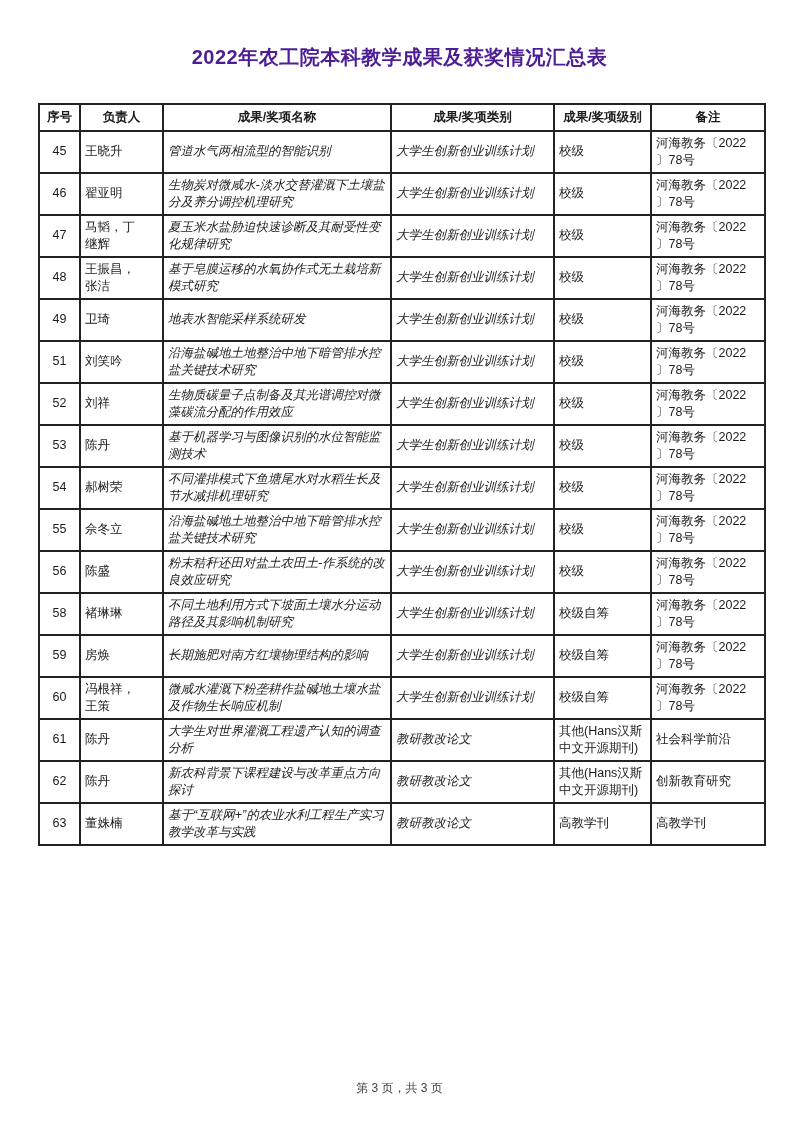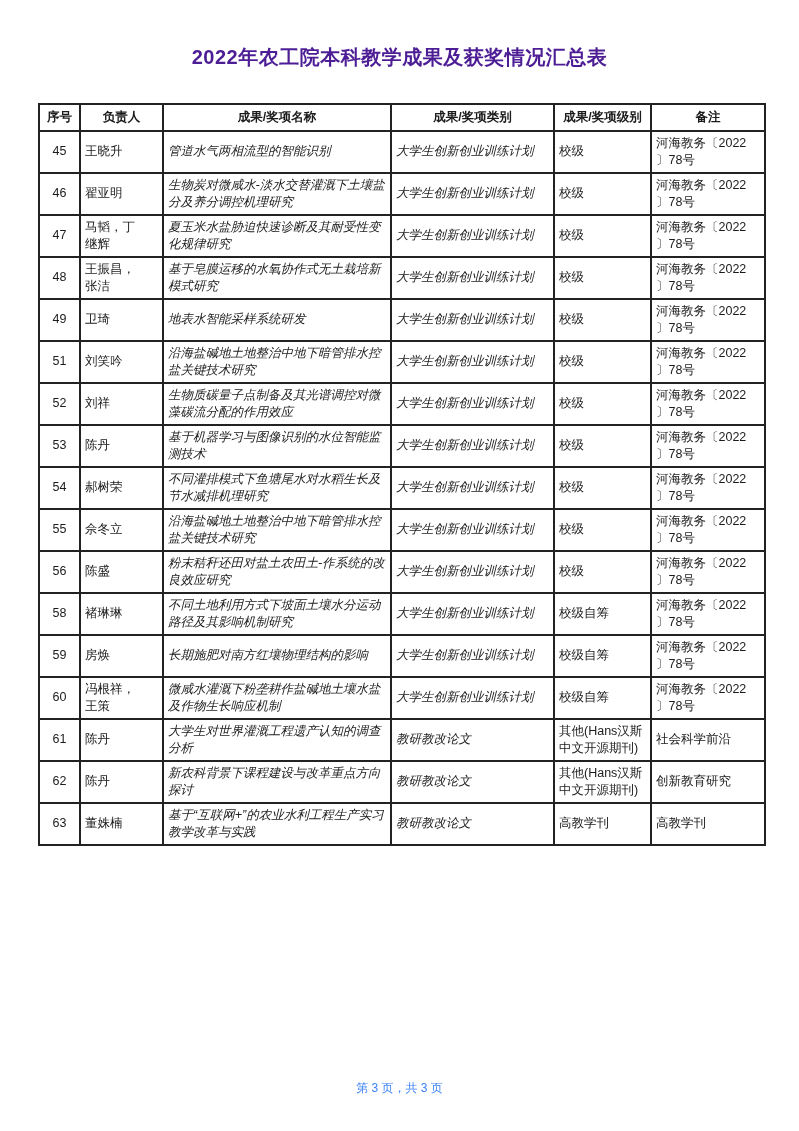--- a/index.html
+++ b/index.html
@@ -46,21 +46,21 @@
   .summary-table tbody td { height: 36px; }
   .c-no { text-align: center; }
   .c-person, .c-level, .c-remark { white-space: pre-line; word-break: break-all; }
   .c-name, .c-cat { text-align: left; word-break: break-all; font-style: italic; }
   .footer {
     position: absolute;
     top: 1080px; left: 0;
     width: 799px;
     text-align: center;
     font-size: 12px;
-    color: #3b82f6;
+    color: #404040;
   }
 </style>
 </head>
 <body>
 
 <div class="page">
   <h1 class="title">2022年农工院本科教学成果及获奖情况汇总表</h1>
 
   <table class="summary-table">
     <colgroup>

